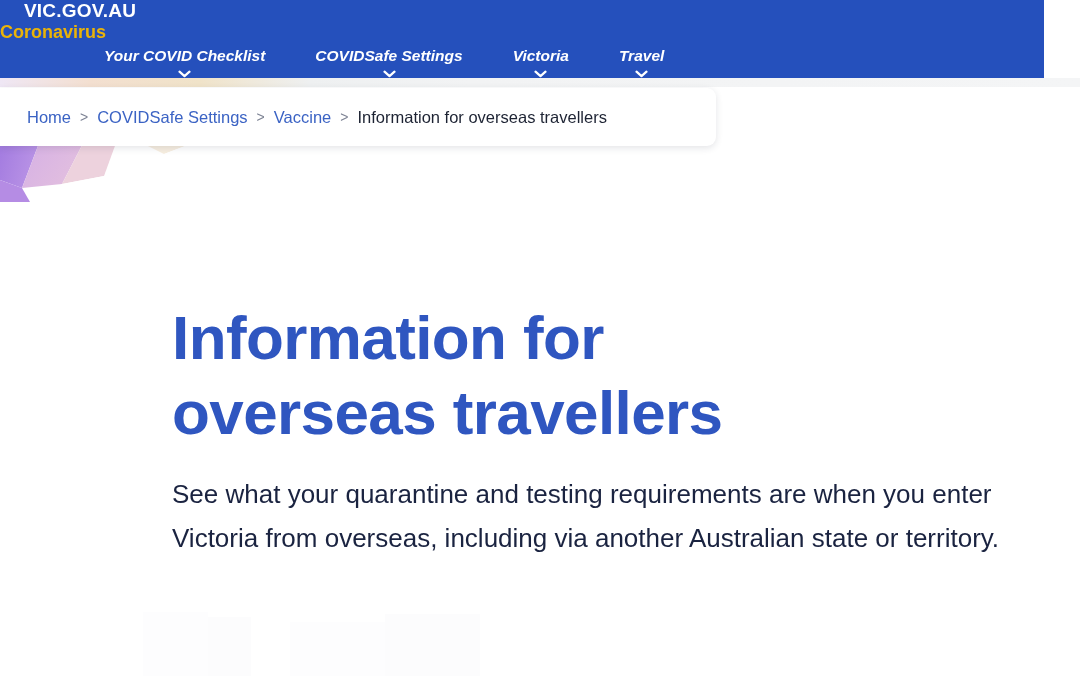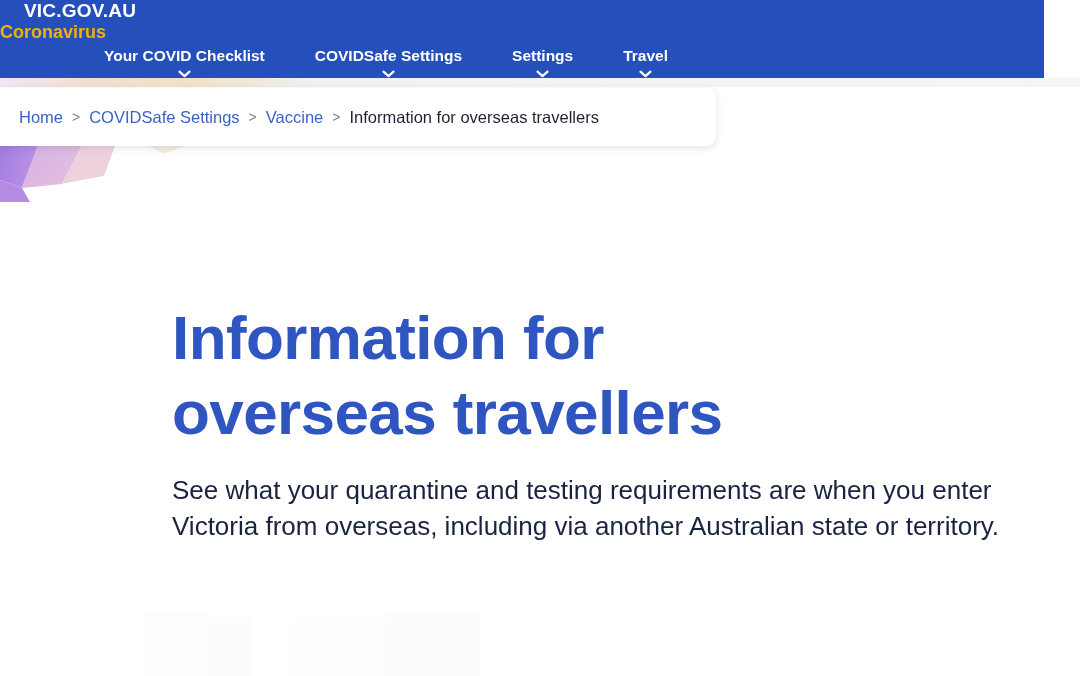--- a/index.html
+++ b/index.html
@@ -71,20 +71,21 @@
     align-items: center;
     cursor: pointer;
   }
 
   .nav-item-label {
     color: #ffffff;
     font-size: 15.5px;
     font-weight: bold;
     white-space: nowrap;
     line-height: 22px;
+    font-style: italic;
   }
 
   .chev {
     display: block;
     margin-top: 3px;
     width: 13px;
     height: 8px;
   }
   .chev svg { display: block; }
 
@@ -122,21 +123,21 @@
     top: 88px;
     left: 0;
     width: 716px;
     height: 58px;
     background: #ffffff;
     border-top-right-radius: 9px;
     border-bottom-right-radius: 9px;
     box-shadow: 0 2px 7px rgba(40,45,70,0.13);
     display: flex;
     align-items: center;
-    padding-left: 19px;
+    padding-left: 27px;
     z-index: 30;
   }
 
   .crumb {
     font-size: 16.5px;
     color: #3b63c4;
     white-space: nowrap;
     cursor: pointer;
   }
 
@@ -167,21 +168,21 @@
     font-weight: bold;
     line-height: 75px;
     letter-spacing: -0.6px;
     max-width: 600px;
   }
 
   .page-subtitle {
     margin-top: 22px;
     color: #1a2340;
     font-size: 26px;
-    line-height: 36px;
+    line-height: 44px;
     max-width: 845px;
     font-weight: normal;
   }
 
   
   .faint-a {
     position: absolute;
     left: 143px;
     top: 612px;
     width: 65px;
@@ -244,21 +245,21 @@
       <div class="nav-item">
         <span class="nav-item-label">COVIDSafe Settings</span>
         <span class="chev">
           <svg viewBox="0 0 13 8" width="13" height="8">
             <path d="M1.5 1.7 L6.5 6.1 L11.5 1.7" fill="none" stroke="#ffffff" stroke-width="2.2" stroke-linecap="round" stroke-linejoin="round"></path>
           </svg>
         </span>
       </div>
 
       <div class="nav-item">
-        <span class="nav-item-label">Settings</span>
+        <span class="nav-item-label">Victoria</span>
         <span class="chev">
           <svg viewBox="0 0 13 8" width="13" height="8">
             <path d="M1.5 1.7 L6.5 6.1 L11.5 1.7" fill="none" stroke="#ffffff" stroke-width="2.2" stroke-linecap="round" stroke-linejoin="round"></path>
           </svg>
         </span>
       </div>
 
       <div class="nav-item">
         <span class="nav-item-label">Travel</span>
         <span class="chev">

